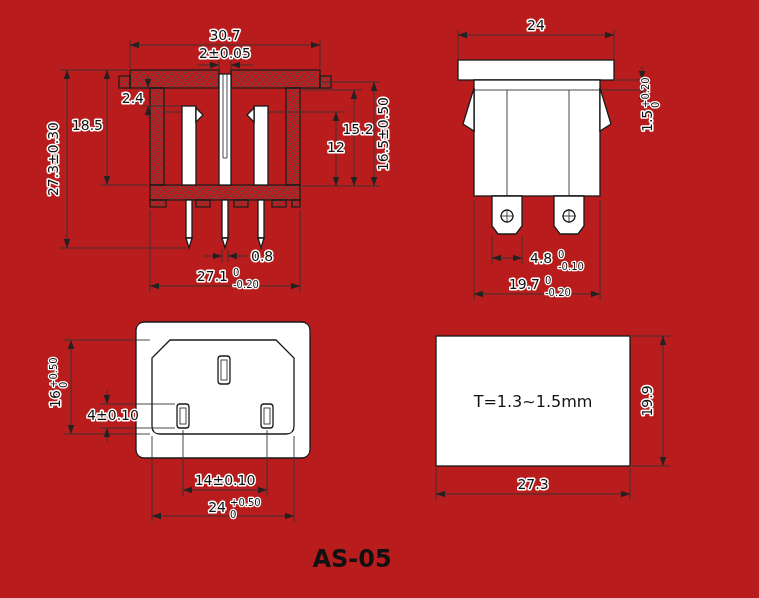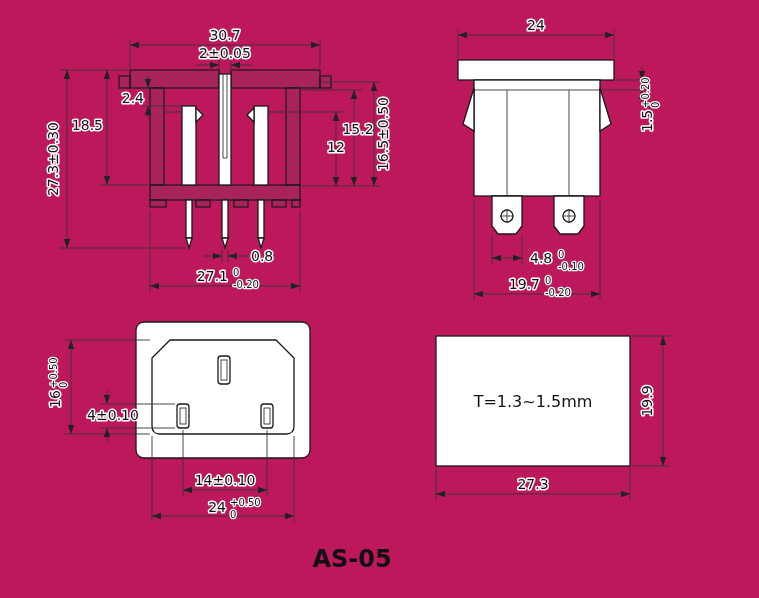--- a/index.html
+++ b/index.html
@@ -1,16 +1,16 @@
 <!DOCTYPE html>
 <html><head>
 <meta charset="utf-8">
 <style>
   html,body{margin:0;padding:0;background:#ffffff;}
-  .stage{position:relative;width:759px;height:598px;background:#be185d;overflow:hidden;}
+  .stage{position:relative;width:759px;height:598px;background:#b91c1c;overflow:hidden;}
   svg{display:block;}
   .shape{stroke:#1a1a1a;stroke-width:1.3;fill:#ffffff;}
   .hatch{stroke:#1a1a1a;stroke-width:1.2;fill:url(#hatch);}
   .thin{stroke:#333;stroke-width:0.9;fill:none;}
   .dim{stroke:#333;stroke-width:0.9;fill:none;marker-start:url(#arr);marker-end:url(#arr);}
   .dimE{stroke:#333;stroke-width:0.9;fill:none;marker-end:url(#arr);}
   .dt{font-family:"DejaVu Sans",sans-serif;font-size:14px;fill:#111;
       paint-order:stroke;stroke:#fff;stroke-width:3px;stroke-linejoin:round;}
   .dts{font-family:"DejaVu Sans",sans-serif;font-size:10px;fill:#111;
       paint-order:stroke;stroke:#fff;stroke-width:2.5px;stroke-linejoin:round;}

